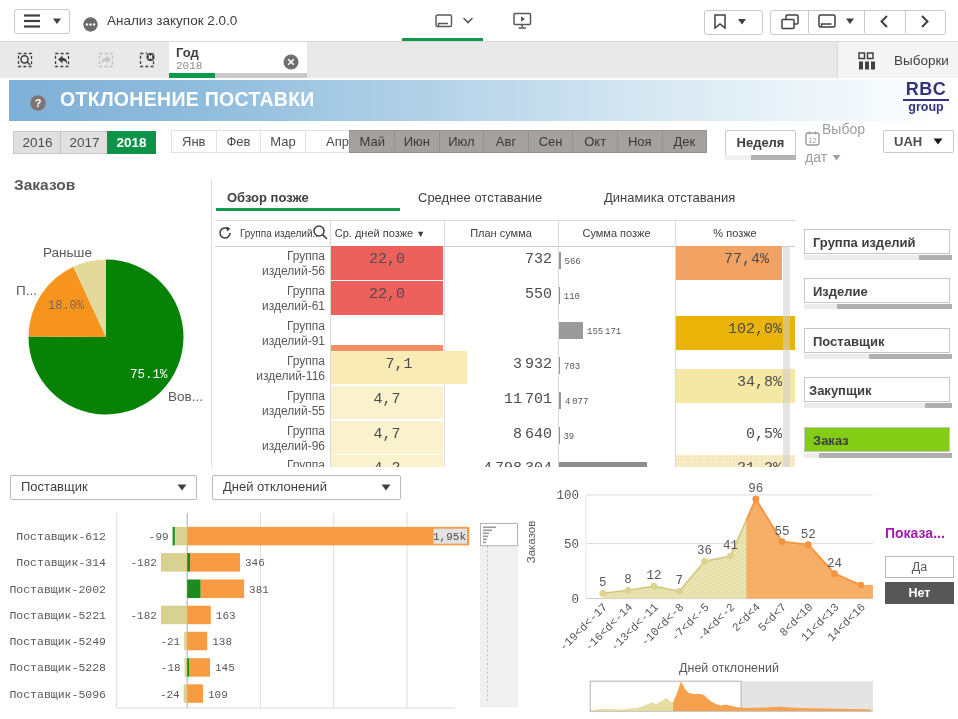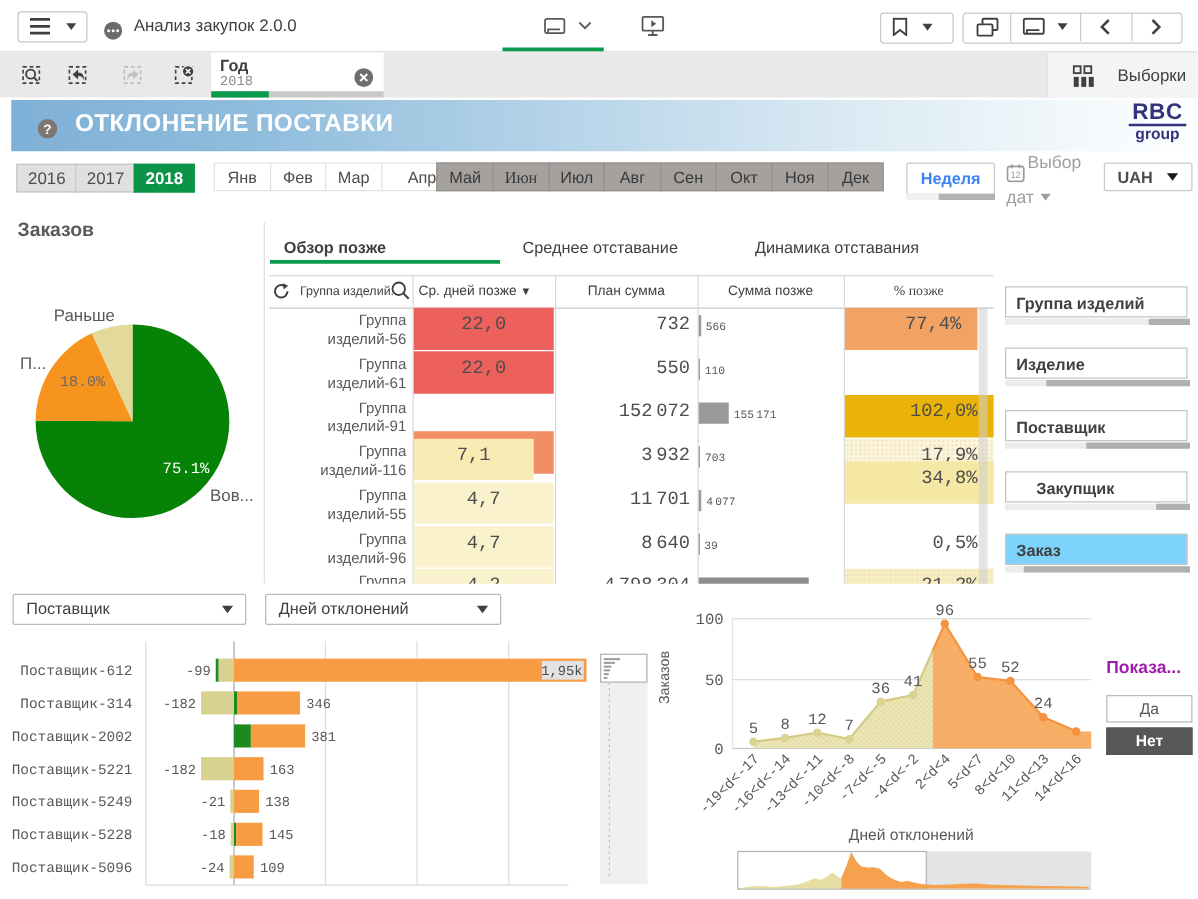--- a/index.html
+++ b/index.html
@@ -122,29 +122,29 @@
  <div style="font-size:12.5px;font-weight:bold;line-height:11px;">group</div>
 </div>
 <div class="a" style="left:13px;top:131px;width:47px;height:21px;background:#e0e0e0;border:1px solid #c6c6c6;font-size:13.5px;font-weight:normal;color:#4d4d4d;text-align:center;line-height:21px;">2016</div>
     <div class="a" style="left:60px;top:131px;width:47px;height:21px;background:#e0e0e0;border:1px solid #c6c6c6;font-size:13.5px;font-weight:normal;color:#4d4d4d;text-align:center;line-height:21px;">2017</div>
     <div class="a" style="left:107px;top:131px;width:47px;height:21px;background:#0b9447;border:1px solid #0b9447;font-size:13.5px;font-weight:bold;color:#fff;text-align:center;line-height:21px;">2018</div>
     <div class="a" style="left:171.0px;top:130px;width:43.6px;height:21px;background:#fff;border:1px solid #e2e2e2;font-size:13px;color:#4d4d4d;text-align:center;line-height:21px;">Янв</div>
     <div class="a" style="left:215.6px;top:130px;width:43.6px;height:21px;background:#fff;border:1px solid #e2e2e2;font-size:13px;color:#4d4d4d;text-align:center;line-height:21px;">Фев</div>
     <div class="a" style="left:260.2px;top:130px;width:43.6px;height:21px;background:#fff;border:1px solid #e2e2e2;font-size:13px;color:#4d4d4d;text-align:center;line-height:21px;">Мар</div>
     <div class="a" style="left:304.8px;top:130px;width:43.6px;height:21px;background:#fff;border:1px solid #e2e2e2;font-size:13px;color:#4d4d4d;text-align:center;line-height:21px;padding-left:10px;">Апр</div>
     <div class="a" style="left:349.4px;top:130px;width:43.6px;height:21px;background:#a4a19f;border:1px solid #94918f;font-size:13px;color:#3a3a3a;text-align:center;line-height:21px;">Май</div>
-    <div class="a" style="left:394.0px;top:130px;width:43.6px;height:21px;background:#a4a19f;border:1px solid #94918f;font-size:13px;color:#3a3a3a;text-align:center;line-height:21px;font-family:Liberation Serif, serif;">Июн</div>
+    <div class="a" style="left:394.0px;top:130px;width:43.6px;height:21px;background:#a4a19f;border:1px solid #94918f;font-size:13px;color:#3a3a3a;text-align:center;line-height:21px;">Июн</div>
     <div class="a" style="left:438.6px;top:130px;width:43.6px;height:21px;background:#a4a19f;border:1px solid #94918f;font-size:13px;color:#3a3a3a;text-align:center;line-height:21px;">Июл</div>
     <div class="a" style="left:483.2px;top:130px;width:43.6px;height:21px;background:#a4a19f;border:1px solid #94918f;font-size:13px;color:#3a3a3a;text-align:center;line-height:21px;">Авг</div>
     <div class="a" style="left:527.8px;top:130px;width:43.6px;height:21px;background:#a4a19f;border:1px solid #94918f;font-size:13px;color:#3a3a3a;text-align:center;line-height:21px;">Сен</div>
     <div class="a" style="left:572.4px;top:130px;width:43.6px;height:21px;background:#a4a19f;border:1px solid #94918f;font-size:13px;color:#3a3a3a;text-align:center;line-height:21px;">Окт</div>
     <div class="a" style="left:617.0px;top:130px;width:43.6px;height:21px;background:#a4a19f;border:1px solid #94918f;font-size:13px;color:#3a3a3a;text-align:center;line-height:21px;">Ноя</div>
     <div class="a" style="left:661.6px;top:130px;width:43.6px;height:21px;background:#a4a19f;border:1px solid #94918f;font-size:13px;color:#3a3a3a;text-align:center;line-height:21px;">Дек</div>
 
-<div class="a" style="left:725px;top:130px;width:69px;height:24px;background:#fff;border:1px solid #c9c9c9;border-radius:2px;font-size:13px;font-weight:bold;color:#3b82f6;text-align:center;line-height:24px;">Неделя</div>
+<div class="a" style="left:725px;top:130px;width:69px;height:24px;background:#fff;border:1px solid #c9c9c9;border-radius:2px;font-size:13px;font-weight:bold;color:#404040;text-align:center;line-height:24px;">Неделя</div>
 <div class="a" style="left:725px;top:155px;width:71px;height:5px;background:#f0f0f0;"></div>
 <div class="a" style="left:751px;top:155px;width:45px;height:5px;background:#b3b3b3;"></div>
 
 <svg class="a" style="left:805px;top:131px;" width="15" height="15" viewBox="0 0 15 15">
  <rect x="1" y="2" width="13" height="12" rx="2" fill="none" stroke="#9b9b9b" stroke-width="1.4"></rect>
  <line x1="4.5" y1="0.5" x2="4.5" y2="3.5" stroke="#9b9b9b" stroke-width="1.4"></line>
  <line x1="10.5" y1="0.5" x2="10.5" y2="3.5" stroke="#9b9b9b" stroke-width="1.4"></line>
  <text x="7.5" y="11.5" text-anchor="middle" font-size="7.5" fill="#9b9b9b" font-family="Liberation Sans">12</text>
 </svg>
 <div class="a" style="left:822px;top:121px;font-size:14px;color:#9e9e9e;">Выбор</div>
@@ -188,45 +188,43 @@
  <path d="M8.3 0.5 L12.5 2.5 L9 5.5 Z" fill="#404040"></path>
 </svg>
 <div class="a" style="left:240px;top:228px;font-size:10px;color:#404040;">Группа изделий..</div>
 <svg class="a" style="left:312px;top:224px;" width="17" height="17" viewBox="0 0 17 17">
  <circle cx="7" cy="7" r="5" fill="none" stroke="#404040" stroke-width="1.5"></circle>
  <line x1="10.6" y1="10.6" x2="15" y2="15" stroke="#404040" stroke-width="1.5"></line>
 </svg>
 <div class="a" style="left:330px;top:227px;width:100px;font-size:11px;color:#404040;text-align:center;">Ср. дней позже <span style="font-size:9px;">▼</span></div>
 <div class="a" style="left:444px;top:227px;width:114px;font-size:11px;color:#404040;text-align:center;">План сумма</div>
 <div class="a" style="left:558px;top:227px;width:117px;font-size:11px;color:#404040;text-align:center;">Сумма позже</div>
-<div class="a" style="left:675px;top:227px;width:120px;font-size:11px;color:#404040;text-align:center;font-family:Liberation Serif, serif;">% позже</div>
+<div class="a" style="left:675px;top:227px;width:120px;font-size:11px;color:#404040;text-align:center;">% позже</div>
 <div class="a" style="left:215px;top:246px;width:580px;height:221px;overflow:hidden;">
 <div class="a" style="left:0;top:0.0px;width:110px;height:33.8px;font-size:12px;color:#595959;text-align:right;line-height:15px;padding-top:3px;box-sizing:border-box;">Группа<br>изделий-56</div>
 <div class="a mono" style="left:116px;top:0.0px;width:112px;height:33.8px;background:#ec615c;font-size:15px;color:#4d4d4d;text-align:center;line-height:28.3px;">22,0</div>
 <div class="a mono" style="left:229px;top:0.0px;width:108px;height:33.8px;font-size:15px;color:#4d4d4d;text-align:right;line-height:28.3px;">732</div>
 <div class="a" style="left:344px;top:6.4px;width:1.5px;height:16.5px;background:#9a9a9a;"></div>
 <div class="a mono" style="left:349.5px;top:0.0px;font-size:9px;color:#595959;line-height:33.8px;height:28.8px;">566</div>
 <div class="a mono" style="left:461px;top:0.0px;width:106px;height:33.8px;background:#f2a263;font-size:15px;color:#4d4d4d;text-align:right;line-height:28.3px;padding-right:13px;box-sizing:border-box;">77,4%</div>
 <div class="a" style="left:0;top:34.9px;width:110px;height:33.8px;font-size:12px;color:#595959;text-align:right;line-height:15px;padding-top:3px;box-sizing:border-box;">Группа<br>изделий-61</div>
 <div class="a mono" style="left:116px;top:34.9px;width:112px;height:33.8px;background:#ec615c;font-size:15px;color:#4d4d4d;text-align:center;line-height:28.3px;">22,0</div>
 <div class="a mono" style="left:229px;top:34.9px;width:108px;height:33.8px;font-size:15px;color:#4d4d4d;text-align:right;line-height:28.3px;">550</div>
 <div class="a" style="left:344px;top:41.3px;width:0.8px;height:16.5px;background:#9a9a9a;"></div>
 <div class="a mono" style="left:348.8px;top:34.9px;font-size:9px;color:#595959;line-height:33.8px;height:28.8px;">110</div>
 <div class="a" style="left:0;top:69.8px;width:110px;height:33.8px;font-size:12px;color:#595959;text-align:right;line-height:15px;padding-top:3px;box-sizing:border-box;">Группа<br>изделий-91</div>
 <div class="a mono" style="left:116px;top:69.8px;width:112px;height:33.8px;background:#f28e66;font-size:15px;color:#4d4d4d;text-align:center;line-height:28.3px;margin-top:29px;">17,2</div>
-<div class="a mono" style="left:229px;top:69.8px;width:108px;height:33.8px;font-size:15px;color:#4d4d4d;text-align:right;line-height:28.3px;">152 072</div>
 <div class="a" style="left:344px;top:76.2px;width:24.0px;height:16.5px;background:#9a9a9a;"></div>
 <div class="a mono" style="left:372.0px;top:69.8px;font-size:9px;color:#595959;line-height:33.8px;height:28.8px;">155 171</div>
 <div class="a mono" style="left:461px;top:69.8px;width:119px;height:33.8px;background:#eab308;font-size:15px;color:#4d4d4d;text-align:right;line-height:28.3px;padding-right:13px;box-sizing:border-box;">102,0%</div>
 <div class="a" style="left:0;top:104.7px;width:110px;height:33.8px;font-size:12px;color:#595959;text-align:right;line-height:15px;padding-top:3px;box-sizing:border-box;">Группа<br>изделий-116</div>
-<div class="a mono" style="left:116px;top:104.7px;width:96px;height:33.8px;background:#f8ecb4;font-size:15px;color:#4d4d4d;text-align:center;line-height:28.3px;">7,1</div>
+<div class="a mono" style="left:116px;top:104.7px;width:136px;height:33.8px;background:#f8ecb4;font-size:15px;color:#4d4d4d;text-align:center;line-height:28.3px;">7,1</div>
 <div class="a mono" style="left:229px;top:104.7px;width:108px;height:33.8px;font-size:15px;color:#4d4d4d;text-align:right;line-height:28.3px;">3 932</div>
 <div class="a" style="left:344px;top:111.1px;width:1.0px;height:16.5px;background:#9a9a9a;"></div>
 <div class="a mono" style="left:349.0px;top:104.7px;font-size:9px;color:#595959;line-height:33.8px;height:28.8px;">703</div>
-<div class="a mono" style="left:461px;top:104.7px;width:119px;height:33.8px;background:#fbf5d9;background-image:radial-gradient(#f3ddc9 0.7px, transparent 0.8px);background-size:3.5px 3.5px;font-size:15px;color:#4d4d4d;text-align:right;line-height:28.3px;padding-right:13px;box-sizing:border-box;">17,9%</div>
 <div class="a" style="left:0;top:139.6px;width:110px;height:33.8px;font-size:12px;color:#595959;text-align:right;line-height:15px;padding-top:3px;box-sizing:border-box;">Группа<br>изделий-55</div>
 <div class="a mono" style="left:116px;top:139.6px;width:112px;height:33.8px;background:#faf2cc;font-size:15px;color:#4d4d4d;text-align:center;line-height:28.3px;">4,7</div>
 <div class="a mono" style="left:229px;top:139.6px;width:108px;height:33.8px;font-size:15px;color:#4d4d4d;text-align:right;line-height:28.3px;">11 701</div>
 <div class="a" style="left:344px;top:146.1px;width:2.0px;height:16.5px;background:#9a9a9a;"></div>
 <div class="a mono" style="left:350.0px;top:139.6px;font-size:9px;color:#595959;line-height:33.8px;height:28.8px;">4 077</div>
 <div class="a mono" style="left:461px;top:123px;width:119px;height:33.8px;background:#f5e8a4;font-size:15px;color:#4d4d4d;text-align:right;line-height:28.3px;padding-right:13px;box-sizing:border-box;">34,8%</div>
 <div class="a" style="left:0;top:174.5px;width:110px;height:33.8px;font-size:12px;color:#595959;text-align:right;line-height:15px;padding-top:3px;box-sizing:border-box;">Группа<br>изделий-96</div>
 <div class="a mono" style="left:116px;top:174.5px;width:112px;height:33.8px;background:#faf2cc;font-size:15px;color:#4d4d4d;text-align:center;line-height:28.3px;">4,7</div>
 <div class="a mono" style="left:229px;top:174.5px;width:108px;height:33.8px;font-size:15px;color:#4d4d4d;text-align:right;line-height:28.3px;">8 640</div>
 <div class="a" style="left:344px;top:181.0px;width:0.4px;height:16.5px;background:#9a9a9a;"></div>
@@ -241,24 +239,24 @@
 <div class="a" style="left:783px;top:246px;width:7px;height:221px;background:rgba(205,205,205,0.55);"></div>
 <div class="a" style="left:804px;top:228.5px;width:146px;height:25px;background:#fff;border:1px solid #c4c4c4;font-size:13px;font-weight:bold;color:#404040;line-height:25px;padding-left:8px;box-sizing:border-box;">Группа изделий</div>
 <div class="a" style="left:804px;top:254.8px;width:148px;height:5px;background:#ececec;"></div>
 <div class="a" style="left:919.4px;top:254.8px;width:32.6px;height:5px;background:#b0b0b0;"></div>
 <div class="a" style="left:804px;top:278.0px;width:146px;height:25px;background:#fff;border:1px solid #c4c4c4;font-size:13px;font-weight:bold;color:#404040;line-height:25px;padding-left:8px;box-sizing:border-box;">Изделие</div>
 <div class="a" style="left:804px;top:304.3px;width:148px;height:5px;background:#ececec;"></div>
 <div class="a" style="left:836.6px;top:304.3px;width:115.4px;height:5px;background:#b0b0b0;"></div>
 <div class="a" style="left:804px;top:327.5px;width:146px;height:25px;background:#fff;border:1px solid #c4c4c4;font-size:13px;font-weight:bold;color:#404040;line-height:25px;padding-left:8px;box-sizing:border-box;">Поставщик</div>
 <div class="a" style="left:804px;top:353.8px;width:148px;height:5px;background:#ececec;"></div>
 <div class="a" style="left:869.1px;top:353.8px;width:82.9px;height:5px;background:#b0b0b0;"></div>
-<div class="a" style="left:804px;top:377.0px;width:146px;height:25px;background:#fff;border:1px solid #c4c4c4;font-size:13px;font-weight:bold;color:#404040;line-height:25px;padding-left:24px;box-sizing:border-box;">Закупщик</div>
+<div class="a" style="left:804px;top:377.0px;width:146px;height:25px;background:#fff;border:1px solid #c4c4c4;font-size:13px;font-weight:bold;color:#404040;line-height:25px;padding-left:4px;box-sizing:border-box;">Закупщик</div>
 <div class="a" style="left:804px;top:403.3px;width:148px;height:5px;background:#ececec;"></div>
 <div class="a" style="left:925.4px;top:403.3px;width:26.6px;height:5px;background:#b0b0b0;"></div>
-<div class="a" style="left:804px;top:426.5px;width:146px;height:25px;background:#7dd3fc;border:1px solid #c4c4c4;font-size:13px;font-weight:bold;color:#404040;line-height:25px;padding-left:8px;box-sizing:border-box;">Заказ</div>
+<div class="a" style="left:804px;top:426.5px;width:146px;height:25px;background:#84cc16;border:1px solid #c4c4c4;font-size:13px;font-weight:bold;color:#404040;line-height:25px;padding-left:8px;box-sizing:border-box;">Заказ</div>
 <div class="a" style="left:804px;top:452.8px;width:148px;height:5px;background:#ececec;"></div>
 <div class="a" style="left:818.8px;top:452.8px;width:133.2px;height:5px;background:#b0b0b0;"></div>
 
 <div class="a" style="left:10px;top:475px;width:185px;height:23px;background:#fff;border:1px solid #b9b9b9;border-radius:2px;"></div>
 <div class="a" style="left:21px;top:479px;font-size:13px;color:#404040;">Поставщик</div>
 <svg class="a" style="left:176px;top:483px;" width="12" height="9" viewBox="0 0 12 9">
       <path d="M1.5 1.5 L10.5 1.5 L6 7.5 Z" fill="#404040"></path>
     </svg>
 <div class="a" style="left:212px;top:475px;width:187px;height:23px;background:#fff;border:1px solid #b9b9b9;border-radius:2px;"></div>
 <div class="a" style="left:223px;top:479px;font-size:13px;color:#404040;">Дней отклонений</div>

